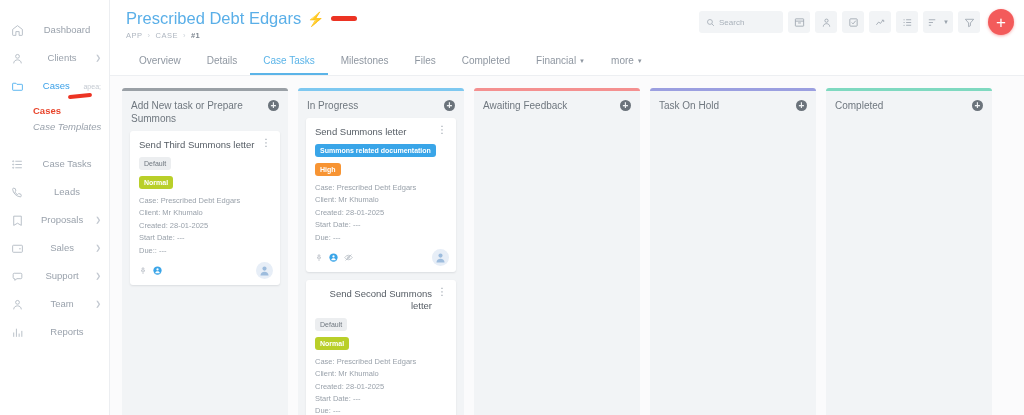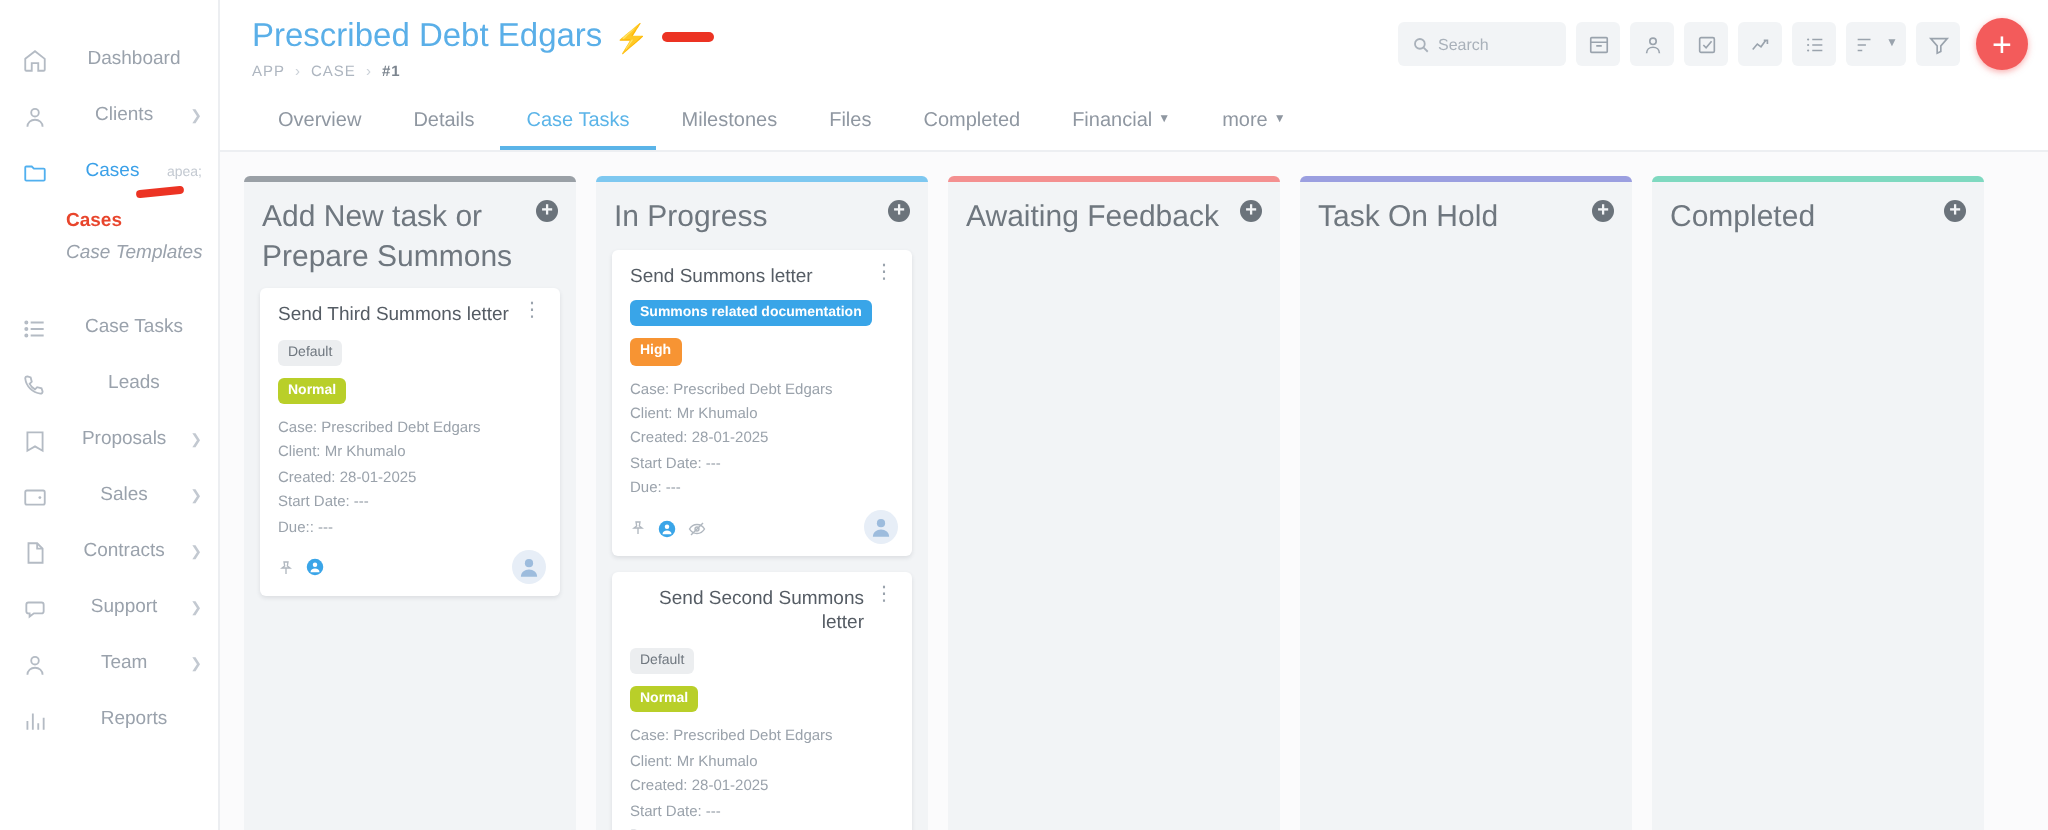--- a/index.html
+++ b/index.html
@@ -139,21 +139,21 @@
     border-radius: 3px 3px 0 0;
     border-top: 3px solid #9aa0a6;
     min-height: 315px;
     display: flex; flex-direction: column;
   }
   .col-head {
     padding: 8px 9px 6px 9px;
     display: flex; align-items: flex-start; justify-content: space-between;
     gap: 4px;
   }
-  .col-title { font-size: 15px; color: #6f777f; line-height: 1.3; }
+  .col-title { font-size: 10px; color: #6f777f; line-height: 1.3; }
   .col-add {
     width: 11px; height: 11px; border-radius: 50%;
     background: #6b737b; color: #f2f4f6;
     display: flex; align-items: center; justify-content: center;
     font-size: 10px; line-height: 1; flex: 0 0 11px;
     cursor: pointer; margin-top: 1px; font-weight: bold;
   }
   .col-body { padding: 0 8px 8px 8px; display: flex; flex-direction: column; gap: 8px; }
 
   .card {
@@ -269,30 +269,20 @@
       <span class="ico">
           <svg width="13" height="13" viewBox="0 0 24 24" fill="none" stroke="currentColor" stroke-width="1.7">
             <rect x="3" y="6" width="18" height="13" rx="1.5"></rect>
             <circle cx="16.5" cy="12.5" r="1.3" fill="currentColor" stroke="none"></circle>
           </svg>
         </span>
       <span class="lbl">Sales</span>
       <span class="chev">❯</span>
     </div>
 
-    <div class="nav-item">
-      <span class="ico">
-          <svg width="13" height="13" viewBox="0 0 24 24" fill="none" stroke="currentColor" stroke-width="1.7">
-            <path d="M6 3h8l5 5v13H6z"></path>
-            <path d="M14 3v5h5"></path>
-          </svg>
-        </span>
-      <span class="lbl">Contracts</span>
-      <span class="chev">❯</span>
-    </div>
 
     <div class="nav-item">
       <span class="ico">
           <svg width="13" height="13" viewBox="0 0 24 24" fill="none" stroke="currentColor" stroke-width="1.7">
             <path d="M4 8a2 2 0 012-2h12a2 2 0 012 2v6a2 2 0 01-2 2h-7l-4 3v-3H6a2 2 0 01-2-2z"></path>
           </svg>
         </span>
       <span class="lbl">Support</span>
       <span class="chev">❯</span>
     </div>

